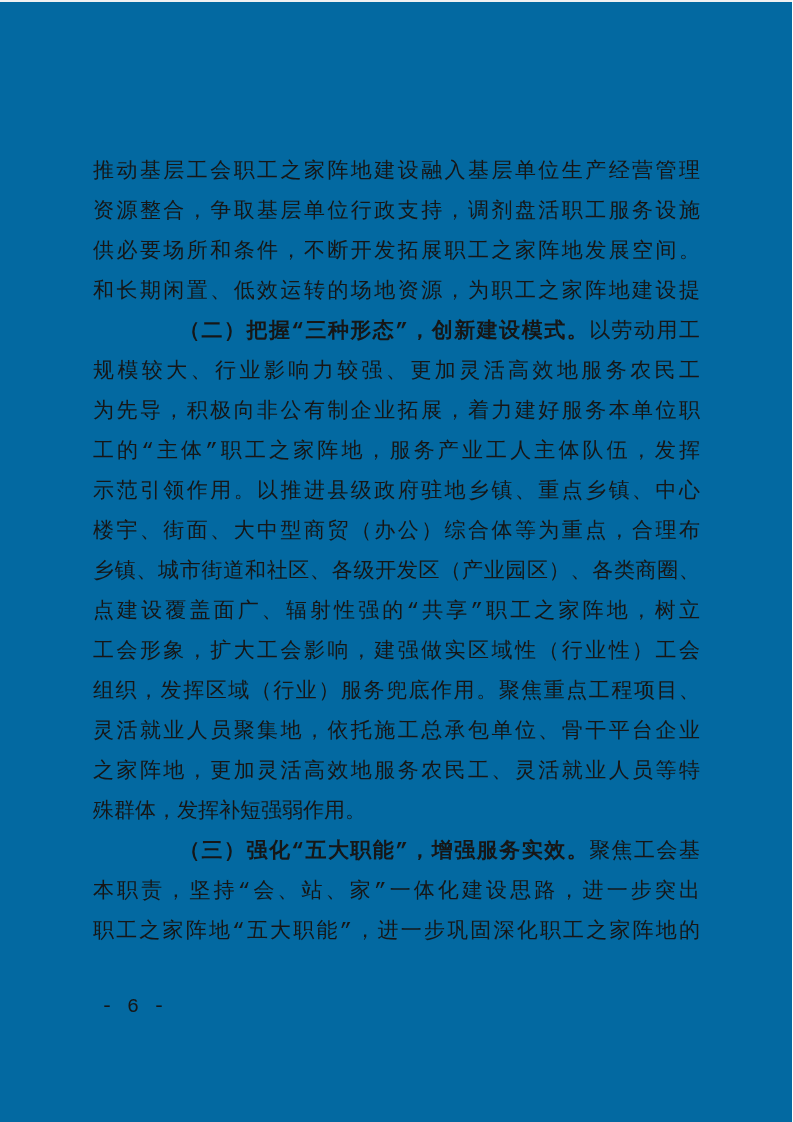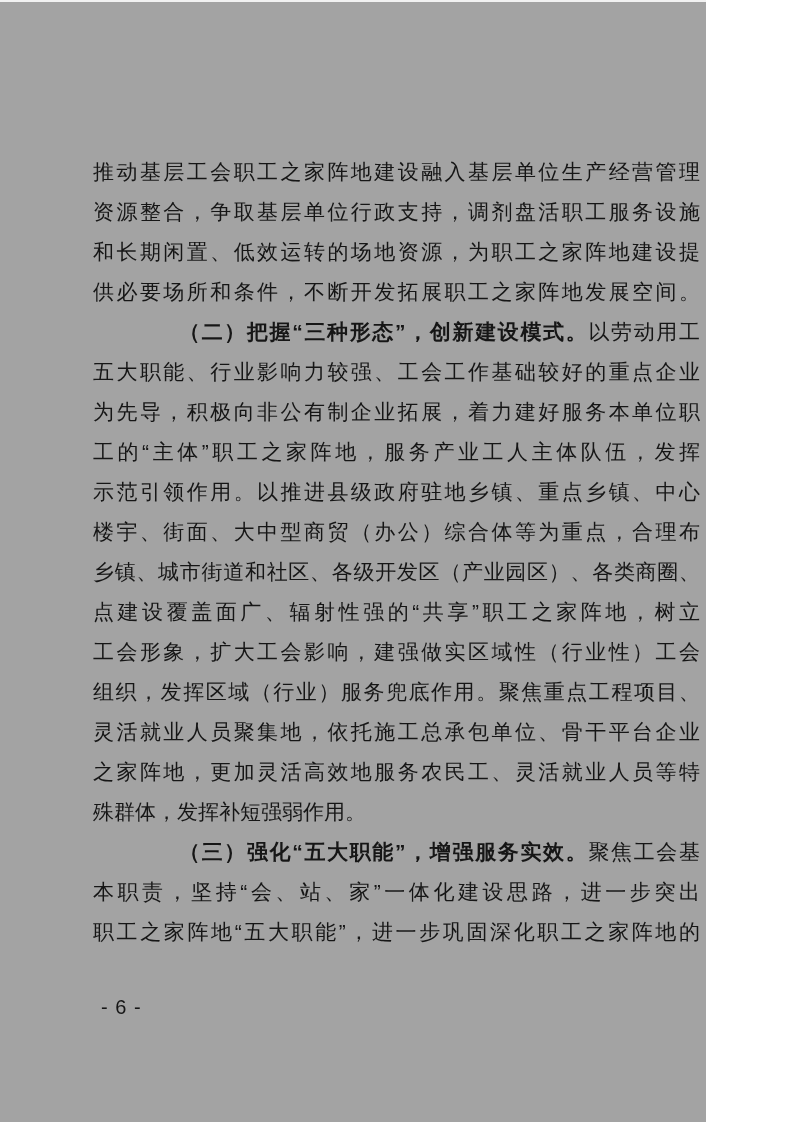--- a/index.html
+++ b/index.html
@@ -2,25 +2,25 @@
 <html><head>
 <meta charset="utf-8">
 <style>
   html, body {
     margin: 0;
     padding: 0;
     background: #ffffff;
   }
   .page {
     position: relative;
-    width: 706px;
+    width: 792px;
     height: 1122px;
-    background: #a3a3a3;
+    background: #0369a1;
     overflow: hidden;
-    font-family: Liberation Sans, sans-serif;
+    font-family: Liberation Mono, monospace;
     color: #161616;
   }
   .scan-edge {
     position: absolute;
     top: 0; left: 0; right: 0;
     height: 2px;
     background: #f1f1f1;
   }
   .doc-body {
     position: absolute;
@@ -58,24 +58,24 @@
   }
 </style>
 </head>
 <body>
 
 <div class="page">
   <div class="scan-edge"></div>
   <div class="doc-body">
       <div class="line"><span class="seg">推动基层工会职工之家阵地建设融入基层单位生产经营管理</span></div>
       <div class="line"><span class="seg">资源整合，争取基层单位行政支持，调剂盘活职工服务设施</span></div>
+      <div class="line"><span class="seg">供必要场所和条件，不断开发拓展职工之家阵地发展空间。</span></div>
       <div class="line"><span class="seg">和长期闲置、低效运转的场地资源，为职工之家阵地建设提</span></div>
-      <div class="line"><span class="seg">供必要场所和条件，不断开发拓展职工之家阵地发展空间。</span></div>
       <div class="line indent"><span class="seg seg-bold">（二）把握“三种形态”，创新建设模式。</span><span class="seg">以劳动用工</span></div>
-      <div class="line"><span class="seg">五大职能、行业影响力较强、工会工作基础较好的重点企业</span></div>
+      <div class="line"><span class="seg">规模较大、行业影响力较强、更加灵活高效地服务农民工</span></div>
       <div class="line"><span class="seg">为先导，积极向非公有制企业拓展，着力建好服务本单位职</span></div>
       <div class="line"><span class="seg">工的“主体”职工之家阵地，服务产业工人主体队伍，发挥</span></div>
       <div class="line"><span class="seg">示范引领作用。以推进县级政府驻地乡镇、重点乡镇、中心</span></div>
       <div class="line"><span class="seg">楼宇、街面、大中型商贸（办公）综合体等为重点，合理布</span></div>
       <div class="line"><span class="seg">乡镇、城市街道和社区、各级开发区（产业园区）、各类商圈、</span></div>
       <div class="line"><span class="seg">点建设覆盖面广、辐射性强的“共享”职工之家阵地，树立</span></div>
       <div class="line"><span class="seg">工会形象，扩大工会影响，建强做实区域性（行业性）工会</span></div>
       <div class="line"><span class="seg">组织，发挥区域（行业）服务兜底作用。聚焦重点工程项目、</span></div>
       <div class="line"><span class="seg">灵活就业人员聚集地，依托施工总承包单位、骨干平台企业</span></div>
       <div class="line"><span class="seg">之家阵地，更加灵活高效地服务农民工、灵活就业人员等特</span></div>

